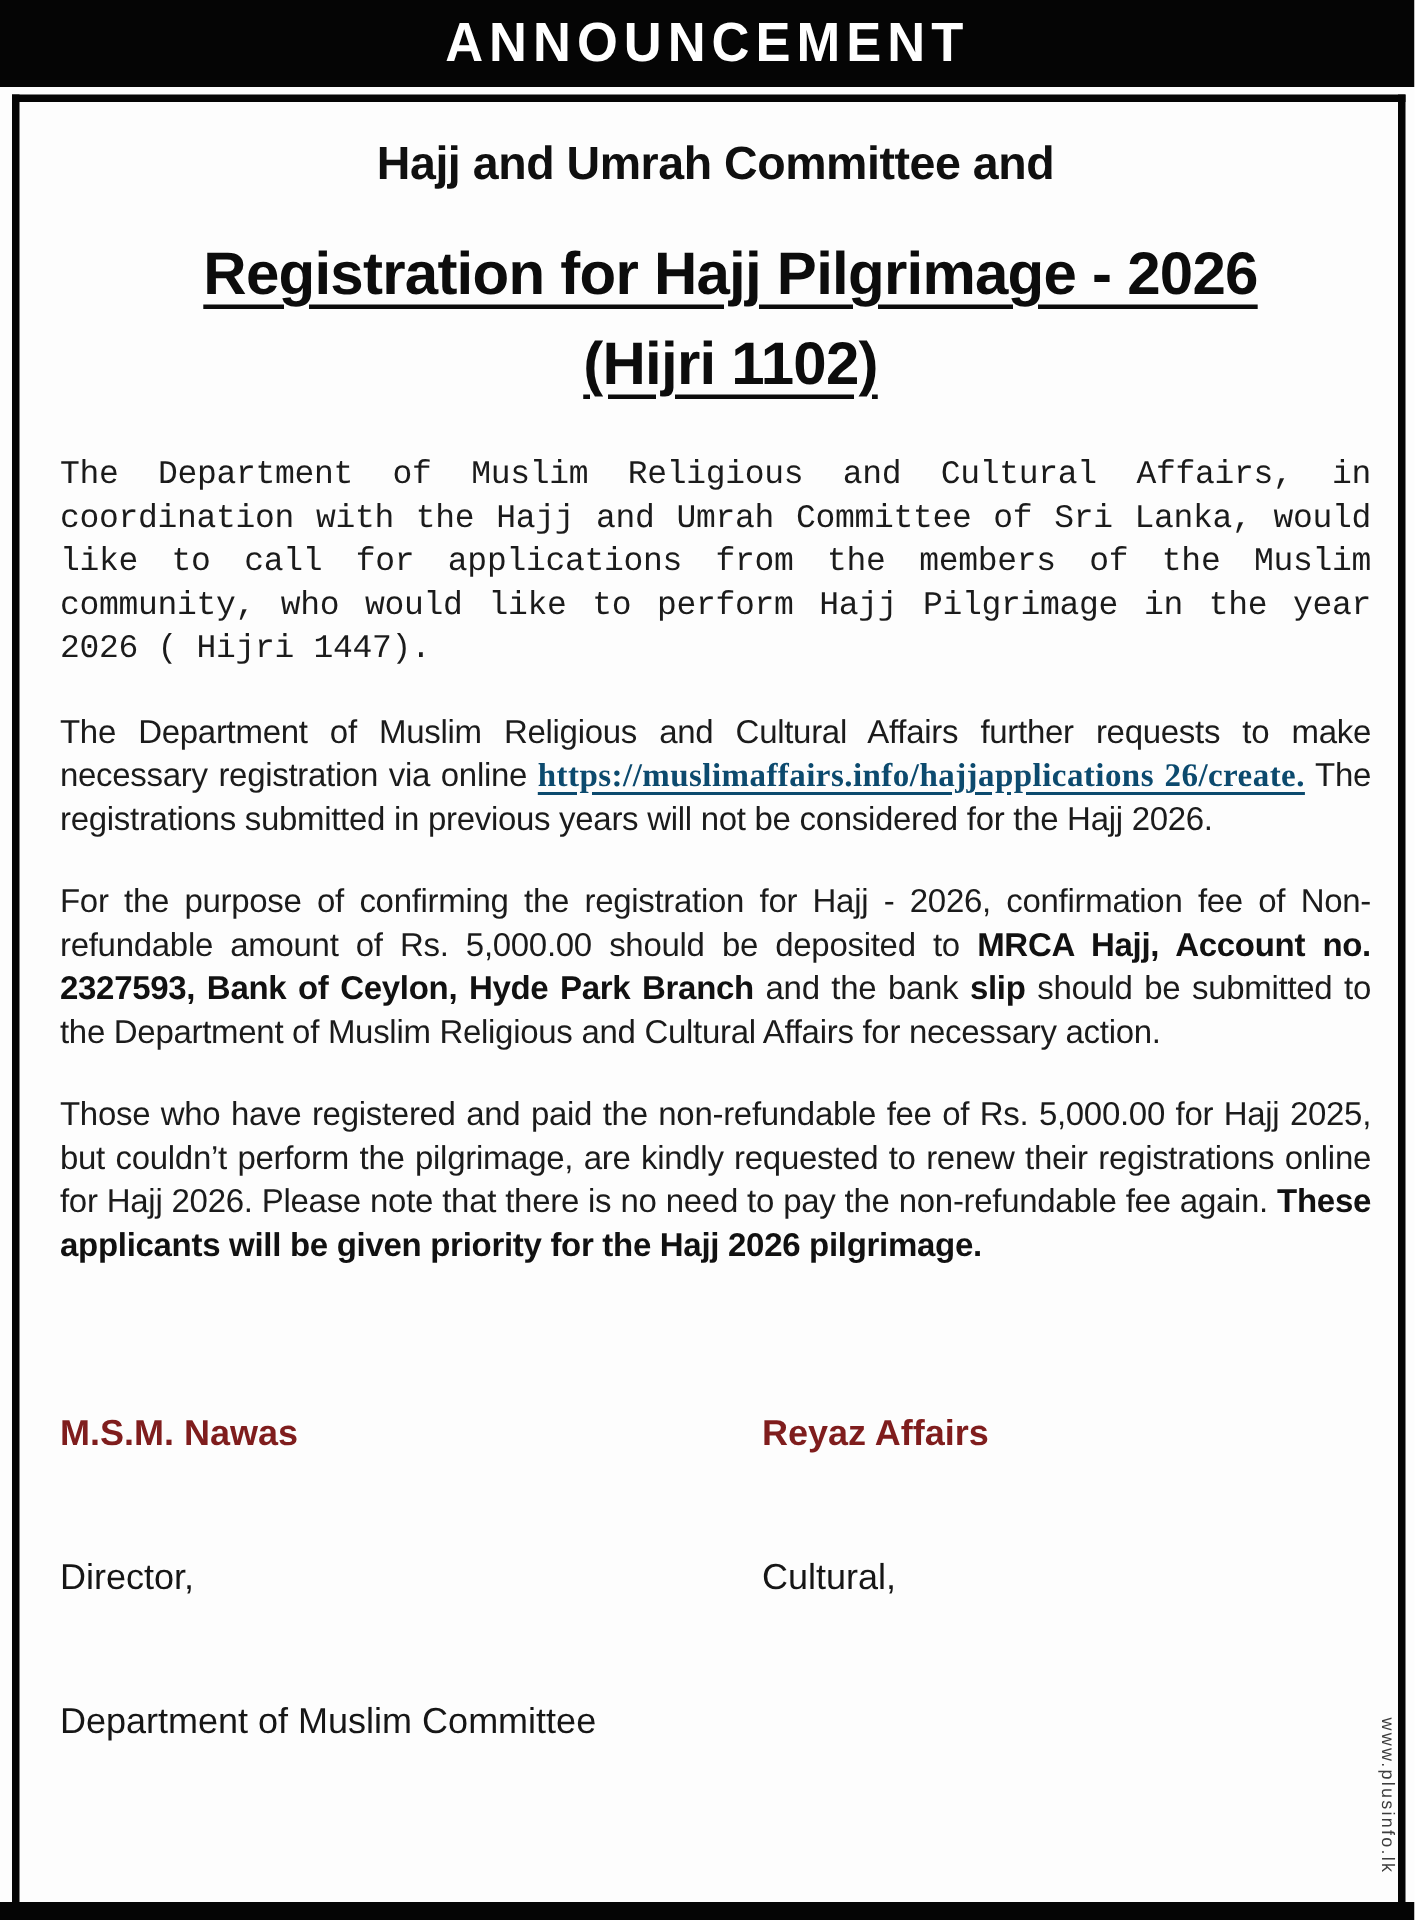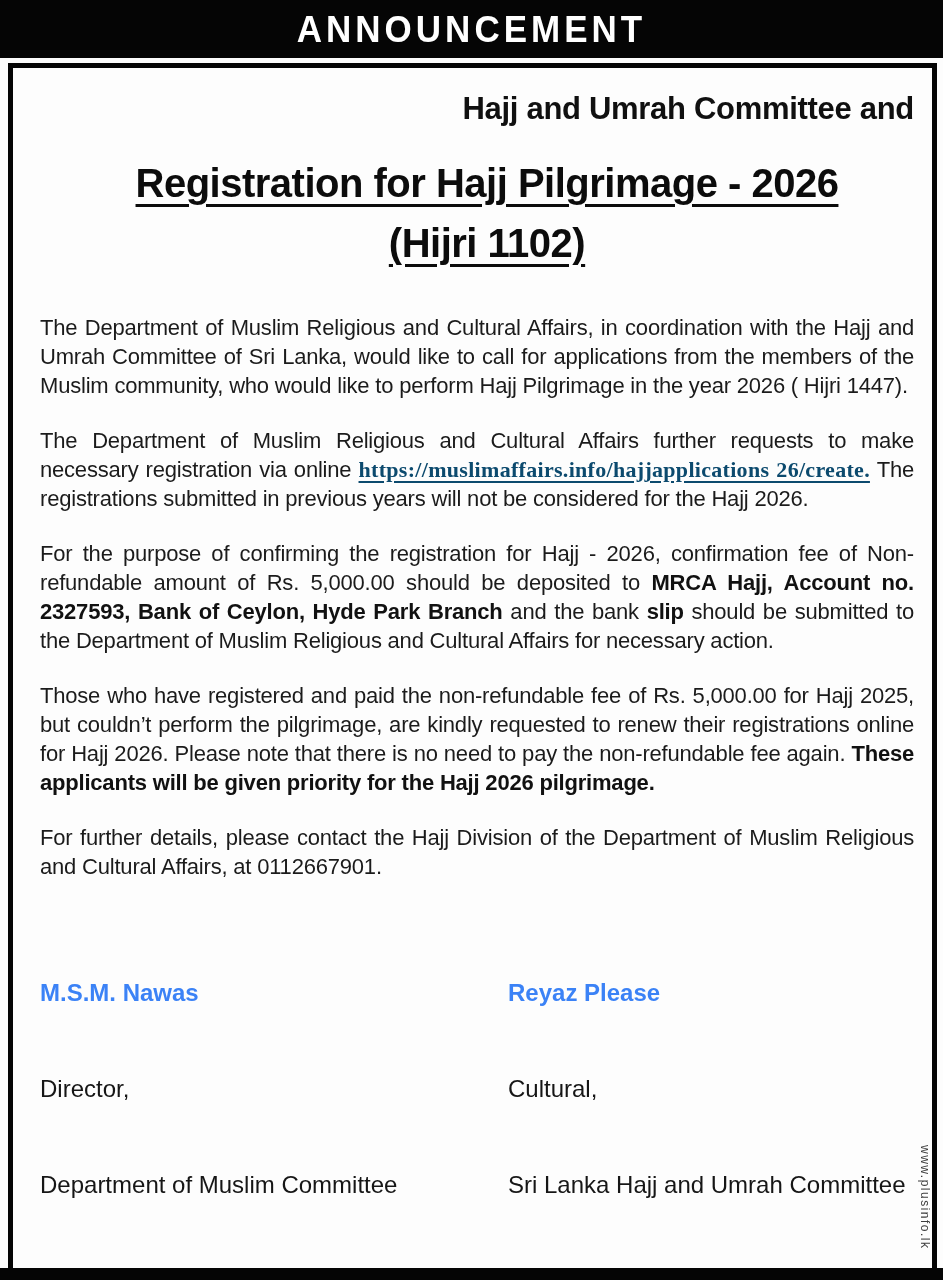--- a/index.html
+++ b/index.html
@@ -34,21 +34,21 @@
     margin: 0 6px 0 8px;
     border: 5px solid #050505;
     border-bottom: none;
     background: #fdfdfd;
     padding: 10px 18px 0 27px;
     position: relative;
     overflow: hidden;
     box-sizing: border-box;
   }
   .org-heading {
-    text-align: right;
+    text-align: center;
     margin-top: 9px;
     font-weight: bold;
     font-size: 31px;
     letter-spacing: -0.3px;
     line-height: 44px;
     color: #101010;
   }
   .org-heading div { white-space: nowrap; }
   .doc-title {
     text-align: center;
@@ -69,40 +69,40 @@
   }
   .doc-title .t2 { margin-top: 10px; }
   .para {
     margin: 26px 0 0 0;
     font-size: 22px;
     line-height: 29px;
     text-align: justify;
     color: #1b1b1b;
     letter-spacing: -0.2px;
   }
-  .para:first-child { margin-top: 45px; }
+  .para:first-child { margin-top: 34px; font-family: Liberation Mono, monospace; }
   .para .bold { font-weight: bold; color: #111; }
   .para .link {
     font-weight: bold;
     font-family: "Liberation Serif", serif;
     text-decoration: underline;
     text-underline-offset: 4px;
     letter-spacing: 0.3px;
     color: #0c4a6e;
   }
   .signatures {
     display: flex;
     margin-top: 32px;
     font-size: 24px;
     line-height: 32px;
   }
   .sig-col { white-space: pre-wrap; }
   .sig-left { flex: 0 0 468px; }
   .sig-right { flex: 1 1 auto; }
-  .sig-name { font-weight: bold; color: #3b82f6; }
+  .sig-name { font-weight: bold; color: #7f1d1d; }
   .watermark {
     position: absolute;
     right: 0px;
     bottom: 18px;
     writing-mode: vertical-rl;
     font-size: 12px;
     letter-spacing: 1.5px;
     color: #3d3d3d;
     font-family: "Liberation Sans", sans-serif;
   }
@@ -132,34 +132,32 @@
     <div class="doc-title">
       <div><span class="t-line">Registration for Hajj Pilgrimage - 2026</span></div>
       <div class="t2"><span class="t-line">(Hijri 1102)</span></div>
     </div>
 
     <div id="body-copy">
         <p class="para"><span>The Department of Muslim Religious and Cultural Affairs, in coordination with the Hajj and Umrah Committee of Sri Lanka, would like to call for applications from the members of the Muslim community, who would like to perform Hajj Pilgrimage in the year 2026 ( Hijri 1447).</span></p>
         <p class="para"><span>The Department of Muslim Religious and Cultural Affairs further requests to make necessary registration via online </span><span class="link">https://muslimaffairs.info/hajjapplications 26/create.</span><span> The registrations submitted in previous years will not be considered for the Hajj 2026.</span></p>
         <p class="para"><span>For the purpose of confirming the registration for Hajj - 2026, confirmation fee of Non-refundable amount of Rs. 5,000.00 should be deposited to </span><span class="bold">MRCA Hajj, Account no. 2327593, Bank of Ceylon, Hyde Park Branch</span><span> and the bank </span><span class="bold">slip</span><span> should be submitted to the Department of Muslim Religious and Cultural Affairs for necessary action.</span></p>
         <p class="para"><span>Those who have registered and paid the non-refundable fee of Rs. 5,000.00 for Hajj 2025, but couldn’t perform the pilgrimage, are kindly requested to renew their registrations online for Hajj 2026. Please note that there is no need to pay the non-refundable fee again. </span><span class="bold">These applicants will be given priority for the Hajj 2026 pilgrimage.</span></p>
-        <p class="para"><span>For further details, please contact the Hajj Division of the Department of Muslim Religious and Cultural Affairs, at 0112667901.</span></p>
       </div>
 
     <div class="signatures">
       <div class="sig-col sig-left">
         <div class="sig-name">M.S.M. Nawas</div>
         <div>Director,</div>
         <div>Department of Muslim Committee</div>
         
       </div>
       <div class="sig-col sig-right">
-        <div class="sig-name">Reyaz Please</div>
+        <div class="sig-name">Reyaz Affairs</div>
         <div>Cultural,</div>
-        <div>Sri Lanka Hajj and Umrah Committee</div>
       </div>
     </div>
 
     <div class="watermark">www.plusinfo.lk</div>
 
   </div>
 
   <div class="bottom-strip"></div>
 
 </div>

